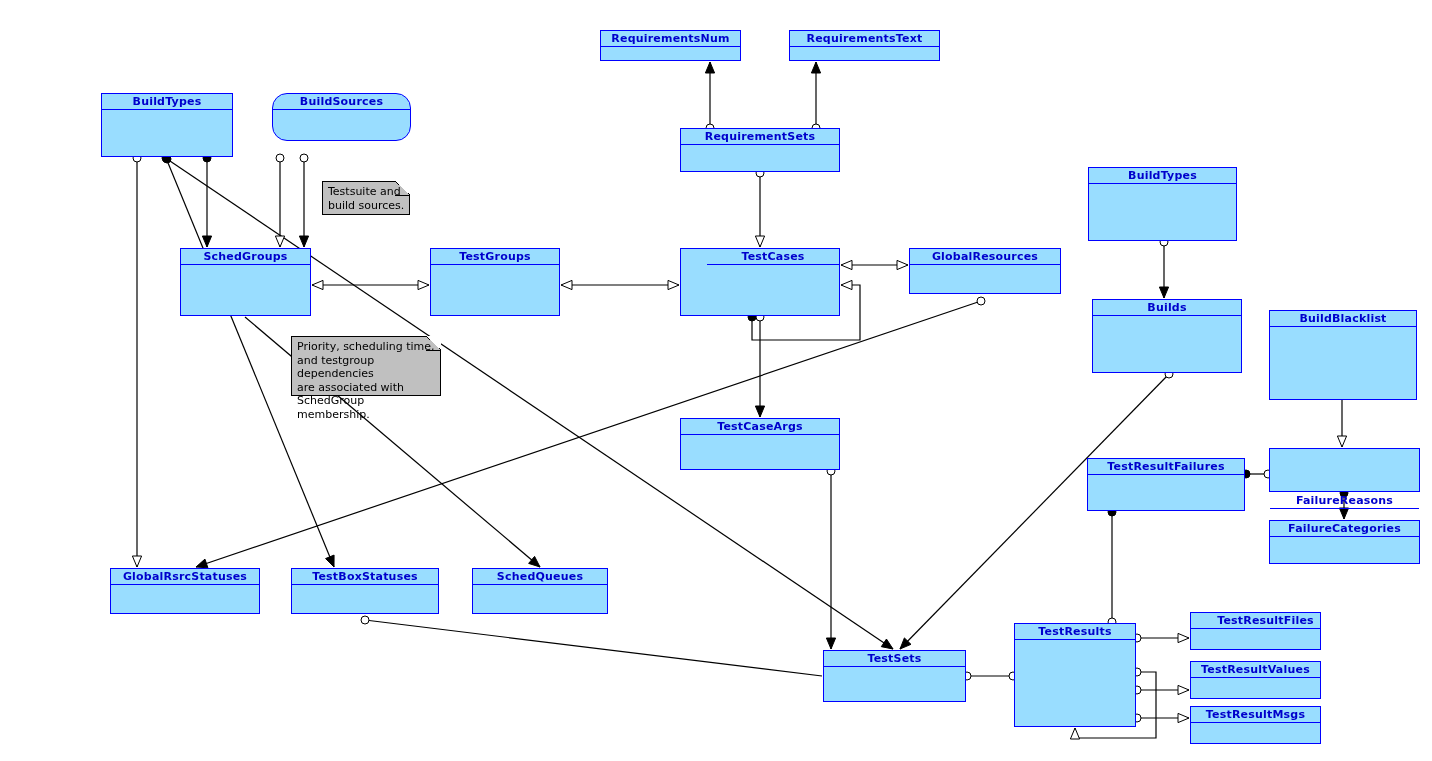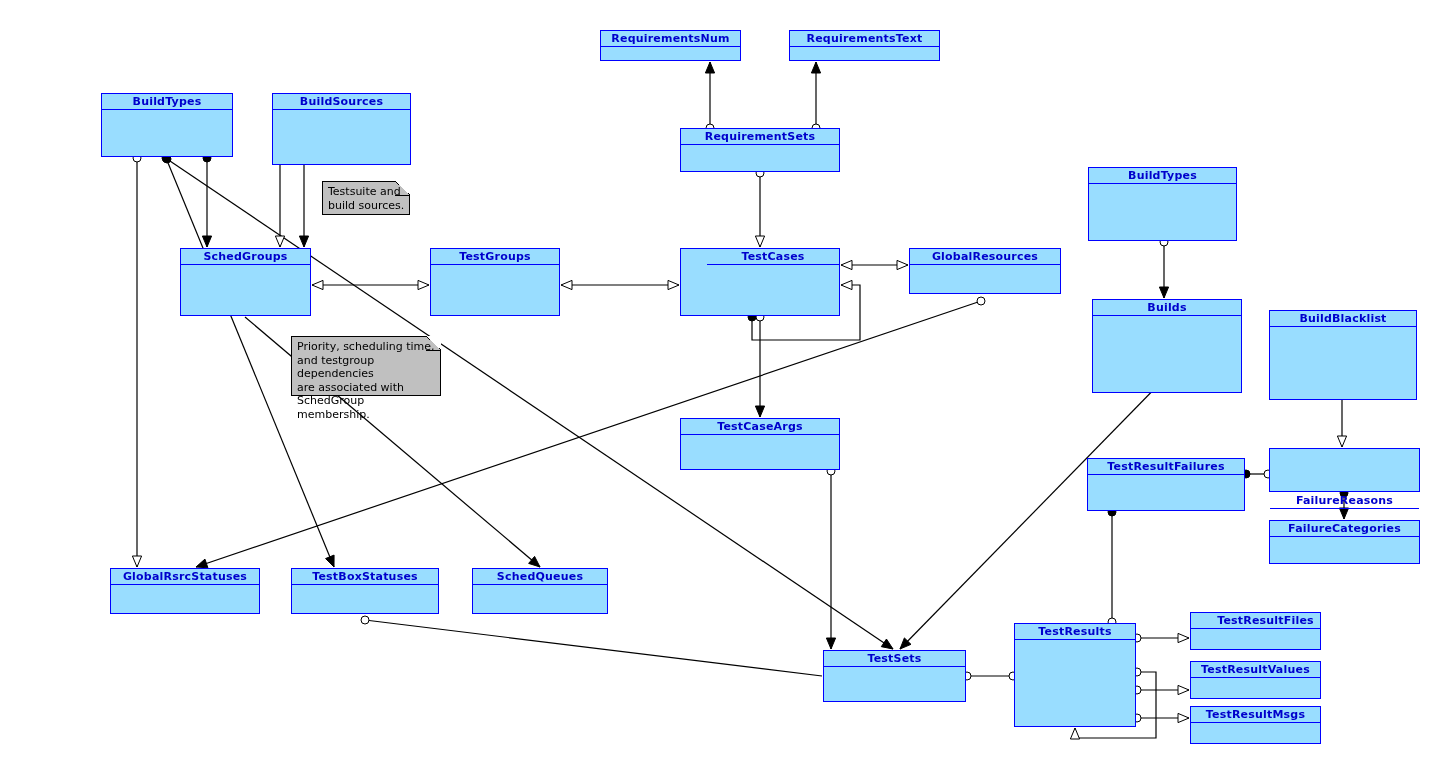--- a/index.html
+++ b/index.html
@@ -226,21 +226,21 @@
         <div class="ebody"></div>
       </div>
       <div class="entity" style="left: 789px; top: 30px; width: 151px; height: 31px; background: rgb(153, 221, 255); border-color: rgb(0, 0, 255);">
         <div class="ehead" style="color: rgb(0, 0, 204); border-bottom-color: rgb(0, 0, 255);">RequirementsText</div>
         <div class="ebody"></div>
       </div>
       <div class="entity" style="left: 101px; top: 93px; width: 132px; height: 64px; background: rgb(153, 221, 255); border-color: rgb(0, 0, 255);">
         <div class="ehead" style="color: rgb(0, 0, 204); border-bottom-color: rgb(0, 0, 255);">BuildTypes</div>
         <div class="ebody"></div>
       </div>
-      <div class="entity" style="left: 272px; top: 93px; width: 139px; height: 72px; background: rgb(153, 221, 255); border-color: rgb(0, 0, 255);">
+      <div class="entity" style="left: 272px; top: 93px; width: 139px; height: 48px; background: rgb(153, 221, 255); border-color: rgb(0, 0, 255); border-radius: 15px;">
         <div class="ehead" style="color: rgb(0, 0, 204); border-bottom-color: rgb(0, 0, 255);">BuildSources</div>
         <div class="ebody"></div>
       </div>
       <div class="entity" style="left: 680px; top: 128px; width: 160px; height: 44px; background: rgb(153, 221, 255); border-color: rgb(0, 0, 255);">
         <div class="ehead" style="color: rgb(0, 0, 204); border-bottom-color: rgb(0, 0, 255);">RequirementSets</div>
         <div class="ebody"></div>
       </div>
       <div class="entity" style="left: 1088px; top: 167px; width: 149px; height: 74px; background: rgb(153, 221, 255); border-color: rgb(0, 0, 255);">
         <div class="ehead" style="color: rgb(0, 0, 204); border-bottom-color: rgb(0, 0, 255);">BuildTypes</div>
         <div class="ebody"></div>
@@ -254,21 +254,21 @@
         <div class="ebody"></div>
       </div>
       <div class="entity" style="left: 680px; top: 248px; width: 160px; height: 68px; background: rgb(153, 221, 255); border-color: rgb(0, 0, 255);">
         <div class="ehead" style="color: rgb(0, 0, 204); border-bottom-color: rgb(0, 0, 255); margin-left: 26px;">TestCases</div>
         <div class="ebody"></div>
       </div>
       <div class="entity" style="left: 909px; top: 248px; width: 152px; height: 46px; background: rgb(153, 221, 255); border-color: rgb(0, 0, 255);">
         <div class="ehead" style="color: rgb(0, 0, 204); border-bottom-color: rgb(0, 0, 255);">GlobalResources</div>
         <div class="ebody"></div>
       </div>
-      <div class="entity" style="left: 1092px; top: 299px; width: 150px; height: 94px; background: rgb(153, 221, 255); border-color: rgb(0, 0, 255);">
+      <div class="entity" style="left: 1092px; top: 299px; width: 150px; height: 74px; background: rgb(153, 221, 255); border-color: rgb(0, 0, 255);">
         <div class="ehead" style="color: rgb(0, 0, 204); border-bottom-color: rgb(0, 0, 255);">Builds</div>
         <div class="ebody"></div>
       </div>
       <div class="entity" style="left: 1269px; top: 310px; width: 148px; height: 90px; background: rgb(153, 221, 255); border-color: rgb(0, 0, 255);">
         <div class="ehead" style="color: rgb(0, 0, 204); border-bottom-color: rgb(0, 0, 255);">BuildBlacklist</div>
         <div class="ebody"></div>
       </div>
       <div class="entity" style="left: 680px; top: 418px; width: 160px; height: 52px; background: rgb(153, 221, 255); border-color: rgb(0, 0, 255);">
         <div class="ehead" style="color: rgb(0, 0, 204); border-bottom-color: rgb(0, 0, 255);">TestCaseArgs</div>
         <div class="ebody"></div>

